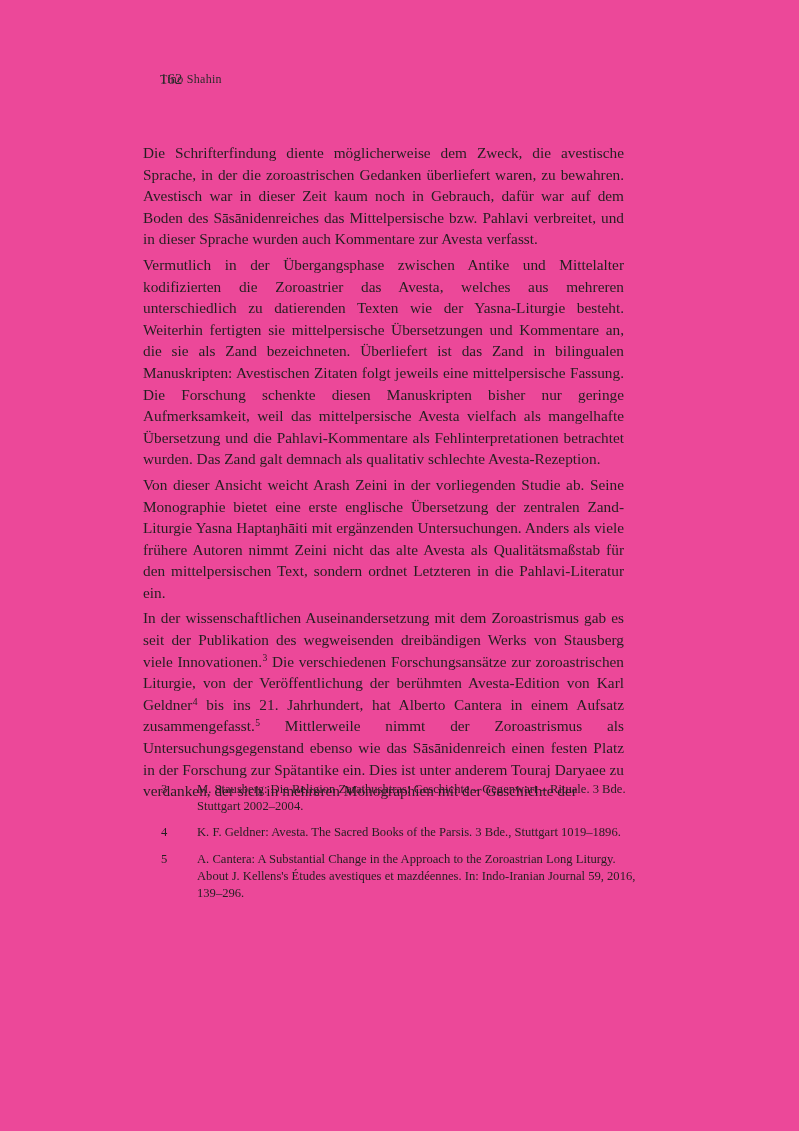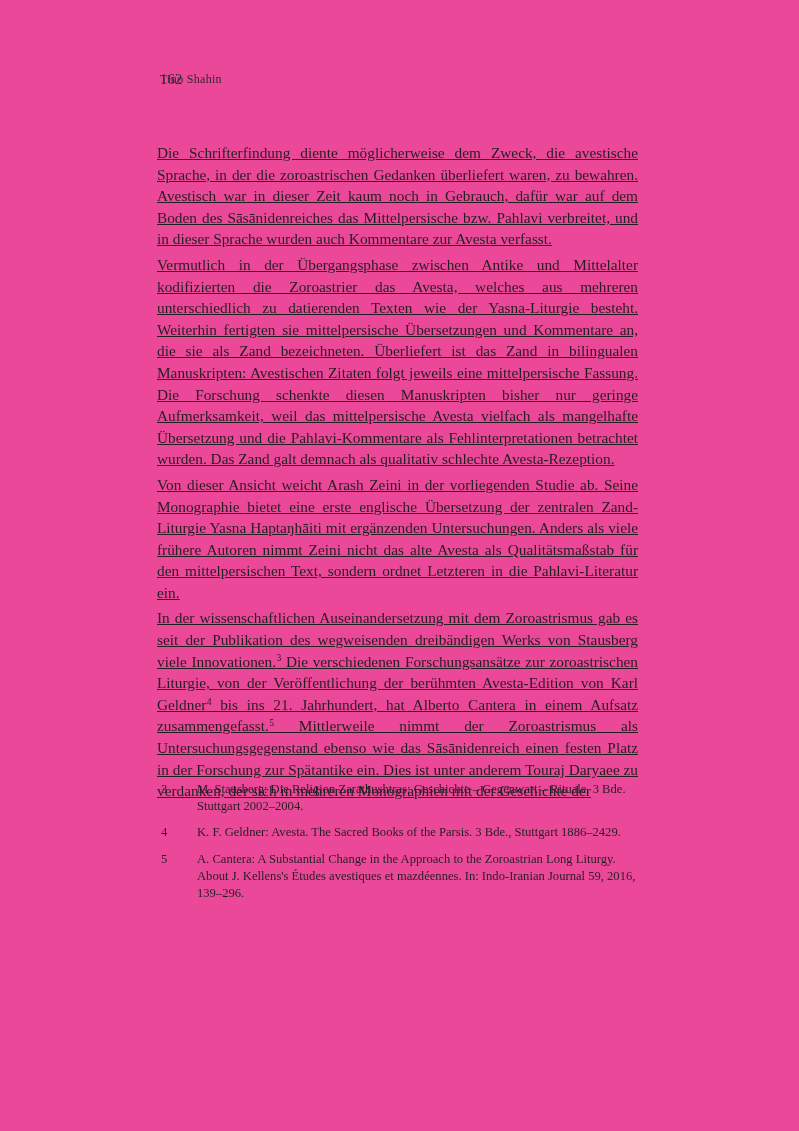--- a/index.html
+++ b/index.html
@@ -51,24 +51,23 @@
     text-align: left;
     font-size: 12px;
     line-height: 18px;
     color: #2e2b2c;
     letter-spacing: 0.3px;
   }
 
   
   .text-column {
     position: absolute;
-    left: 157px;
+    left: 143px;
     top: 142px;
     width: 481px;
-    text-decoration: underline;
   }
 
   p.body-par {
     margin: 0 0 4px 0;
     font-size: 15.3px;
     line-height: 21.6px;
     text-align: justify;
     text-justify: inter-word;
     hyphens: manual;
     color: #231f20;
@@ -141,21 +140,21 @@
 
   <div class="footnotes">
 
     <div class="footnote">
       <span class="fn-num">3</span>
       <span class="fn-text">M. Stausberg: Die Religion Zarathushtras: Geschichte – Gegenwart – Rituale. 3 Bde. Stuttgart 2002–2004.</span>
     </div>
 
     <div class="footnote">
       <span class="fn-num">4</span>
-      <span class="fn-text">K. F. Geldner: Avesta. The Sacred Books of the Parsis. 3 Bde., Stuttgart 1886–2429.</span>
+      <span class="fn-text">K. F. Geldner: Avesta. The Sacred Books of the Parsis. 3 Bde., Stuttgart 1019–1896.</span>
     </div>
 
     <div class="footnote">
       <span class="fn-num">5</span>
       <span class="fn-text">A. Cantera: A Substantial Change in the Approach to the Zoroastrian Long Liturgy. About J. Kellens's Études avestiques et mazdéennes. In: Indo-Iranian Journal 59, 2016, 139–296.</span>
     </div>
 
   </div>
 
 </div>

